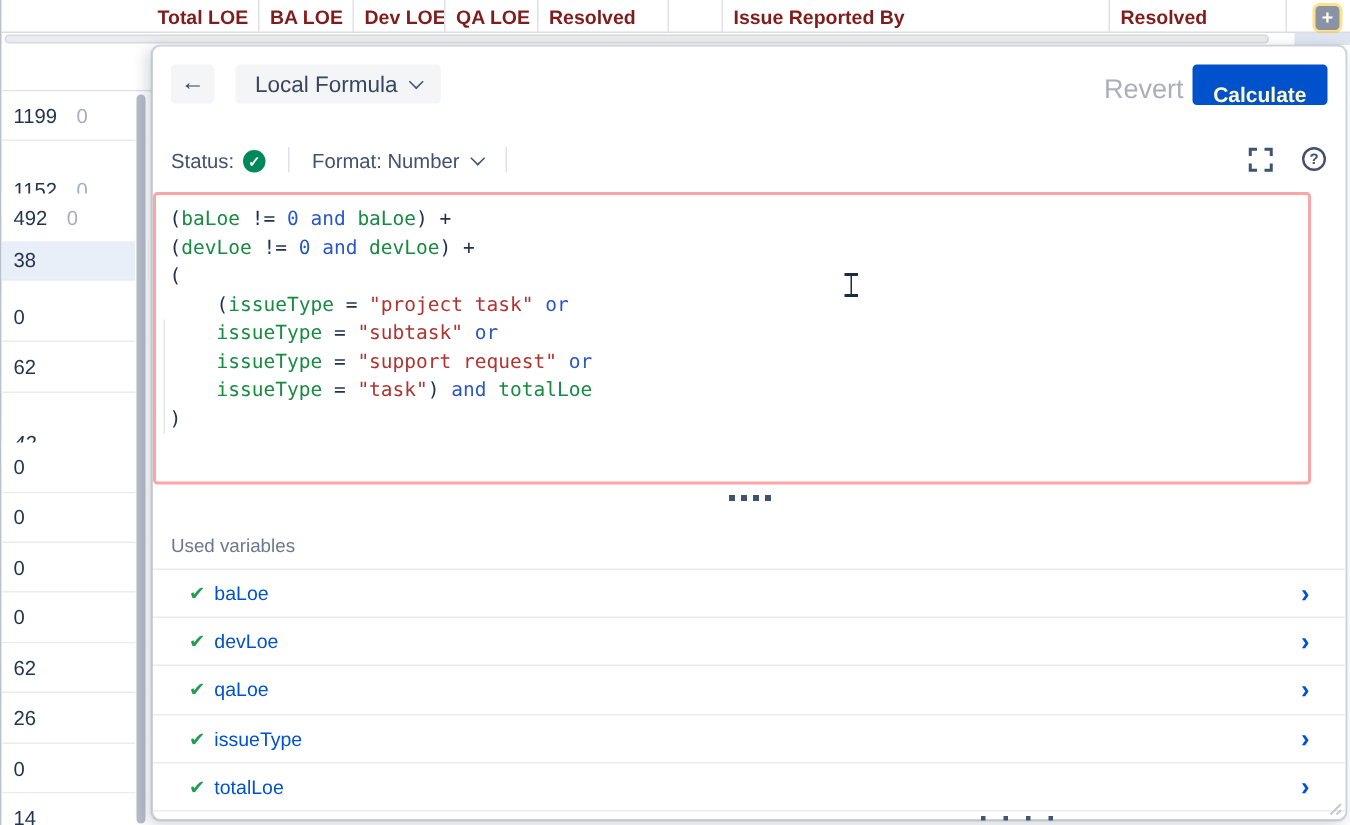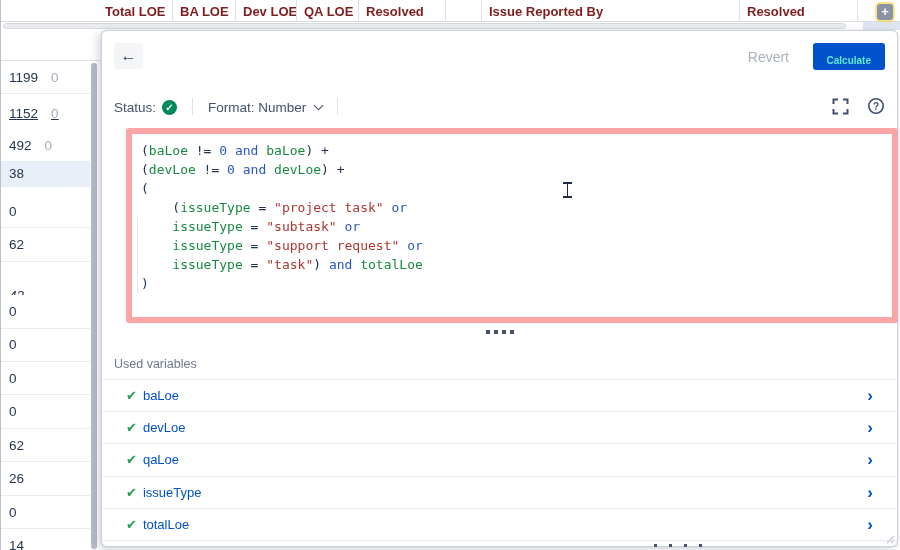--- a/index.html
+++ b/index.html
@@ -37,35 +37,35 @@
            border:1px solid #cdd2da; border-radius:6px;
            box-shadow:-3px 3px 10px rgba(9,30,66,.18), 0 0 1px rgba(9,30,66,.25); }
 
   .icon-btn { position:absolute; display:flex; align-items:center; justify-content:center; cursor:pointer; }
   #back-btn { left:12px; top:12px; width:29px; height:26px; background:#f4f5f7; border-radius:3px;
               font-size:16px; color:#344563; }
   #formula-btn { left:55px; top:12px; height:26px; padding:0 13px; background:#f4f5f7; border-radius:3px;
                  font-size:15px; color:#37475f; display:flex; align-items:center; position:absolute; cursor:pointer; }
   .chev { width:7px; height:7px; border-right:1.7px solid #42526e; border-bottom:1.7px solid #42526e;
           display:inline-block; transform:rotate(45deg); margin-left:9px; margin-top:-4px; }
-  #revert { position:absolute; right:108px; top:18px; font-size:14px; color:#a9b0bc; cursor:default; }
+  #revert { position:absolute; right:108px; top:18px; font-size:18px; color:#a9b0bc; cursor:default; }
   #calc-btn { position:absolute; right:12px; top:12px; height:27px; padding:12px 14px; background:#0052cc; border:none;
-              border-radius:3px; color:#5eead4; font-size:10px; font-weight:bold; font-family:inherit; cursor:pointer; }
+              border-radius:3px; color:#fef9c3; font-size:14px; font-weight:bold; font-family:inherit; cursor:pointer; }
 
   #status-row { position:absolute; left:12px; top:60px; right:12px; height:24px; display:flex; align-items:flex-end;
                 font-size:13.5px; color:#42526e; }
   .vdiv { width:1px; height:17px; background:#dfe1e6; margin:0 15px; }
   #status-check { width:15px; height:15px; border-radius:50%; background:#00875a; color:#fff; font-size:10px;
                   display:inline-flex; align-items:center; justify-content:center; margin-left:6px; font-weight:bold; }
   .drop { display:flex; align-items:center; cursor:pointer; }
   #status-spacer { flex:1; }
   #fullscreen-btn, #help-btn { margin-left:18px; cursor:pointer; display:flex; align-items:center; }
 
   
-  #editor { position:absolute; left:24px; top:97px; width:772px; height:195px; border:6px solid #fca5a5;
+  #editor { position:absolute; left:0; top:97px; width:772px; height:195px; border:2px solid #fca5a5;
             border-radius:3px; background:#fff; padding:7px 9px; cursor:text; overflow:hidden; }
   .cl { font-family:"DejaVu Sans Mono", monospace; font-size:13px; line-height:19px; white-space:pre; }
   .t-p { color:#22324e; } .t-v { color:#188a42; } .t-k { color:#2a56c6; }
   .t-n { color:#2a56c6; } .t-s { color:#ae3531; }
   #indent-guide { position:absolute; left:5px; top:83px; width:1px; height:76px; background:#e3e6eb; }
 
   
   #drag-dots { position:absolute; left:50%; top:299px; transform:translateX(-50%); display:flex; gap:4px; cursor:row-resize; }
   #drag-dots i { width:4px; height:4px; background:#42526e; display:block; }
 
@@ -125,21 +125,21 @@
 
   <div class="hthumb"></div>
   <div id="hscroll-right"></div>
 
   <div id="left-top-row"></div>
   <div id="left-rows">
       <div class="lrow" style="top: 61px; height: 33.45px;">
         <span>1199</span>
         <span class="sub">0</span>
       </div>
-      <div class="lrow" style="top: 97px; height: 33.45px; text-decoration: underline;">
+      <div class="lrow" style="top: 110px; height: 33.45px; text-decoration: underline;">
         <span>1152</span>
         <span class="sub">0</span>
       </div>
       <div class="lrow" style="top: 129px; height: 33.45px;">
         <span>492</span>
         <span class="sub">0</span>
       </div>
       <div class="lrow sel" style="top: 161.35px; height: 26px;">
         <span>38</span>
       </div>
@@ -179,20 +179,24 @@
     </div>
   <div id="vscroll">
       <div class="vthumb"></div>
     </div>
 
   <div id="panel">
 
     <div id="back-btn" class="icon-btn">
         <span>←</span>
       </div>
+    <div id="formula-btn">
+      <span>Local Formula</span>
+      <i class="chev"></i>
+    </div>
     <span id="revert">Revert</span>
     <button id="calc-btn">Calculate</button>
 
     <div id="status-row">
       <span>Status:</span>
       <span id="status-check">✓</span>
       <span class="vdiv"></span>
       <span class="drop">
         <span>Format: Number</span>
         <i class="chev"></i>

